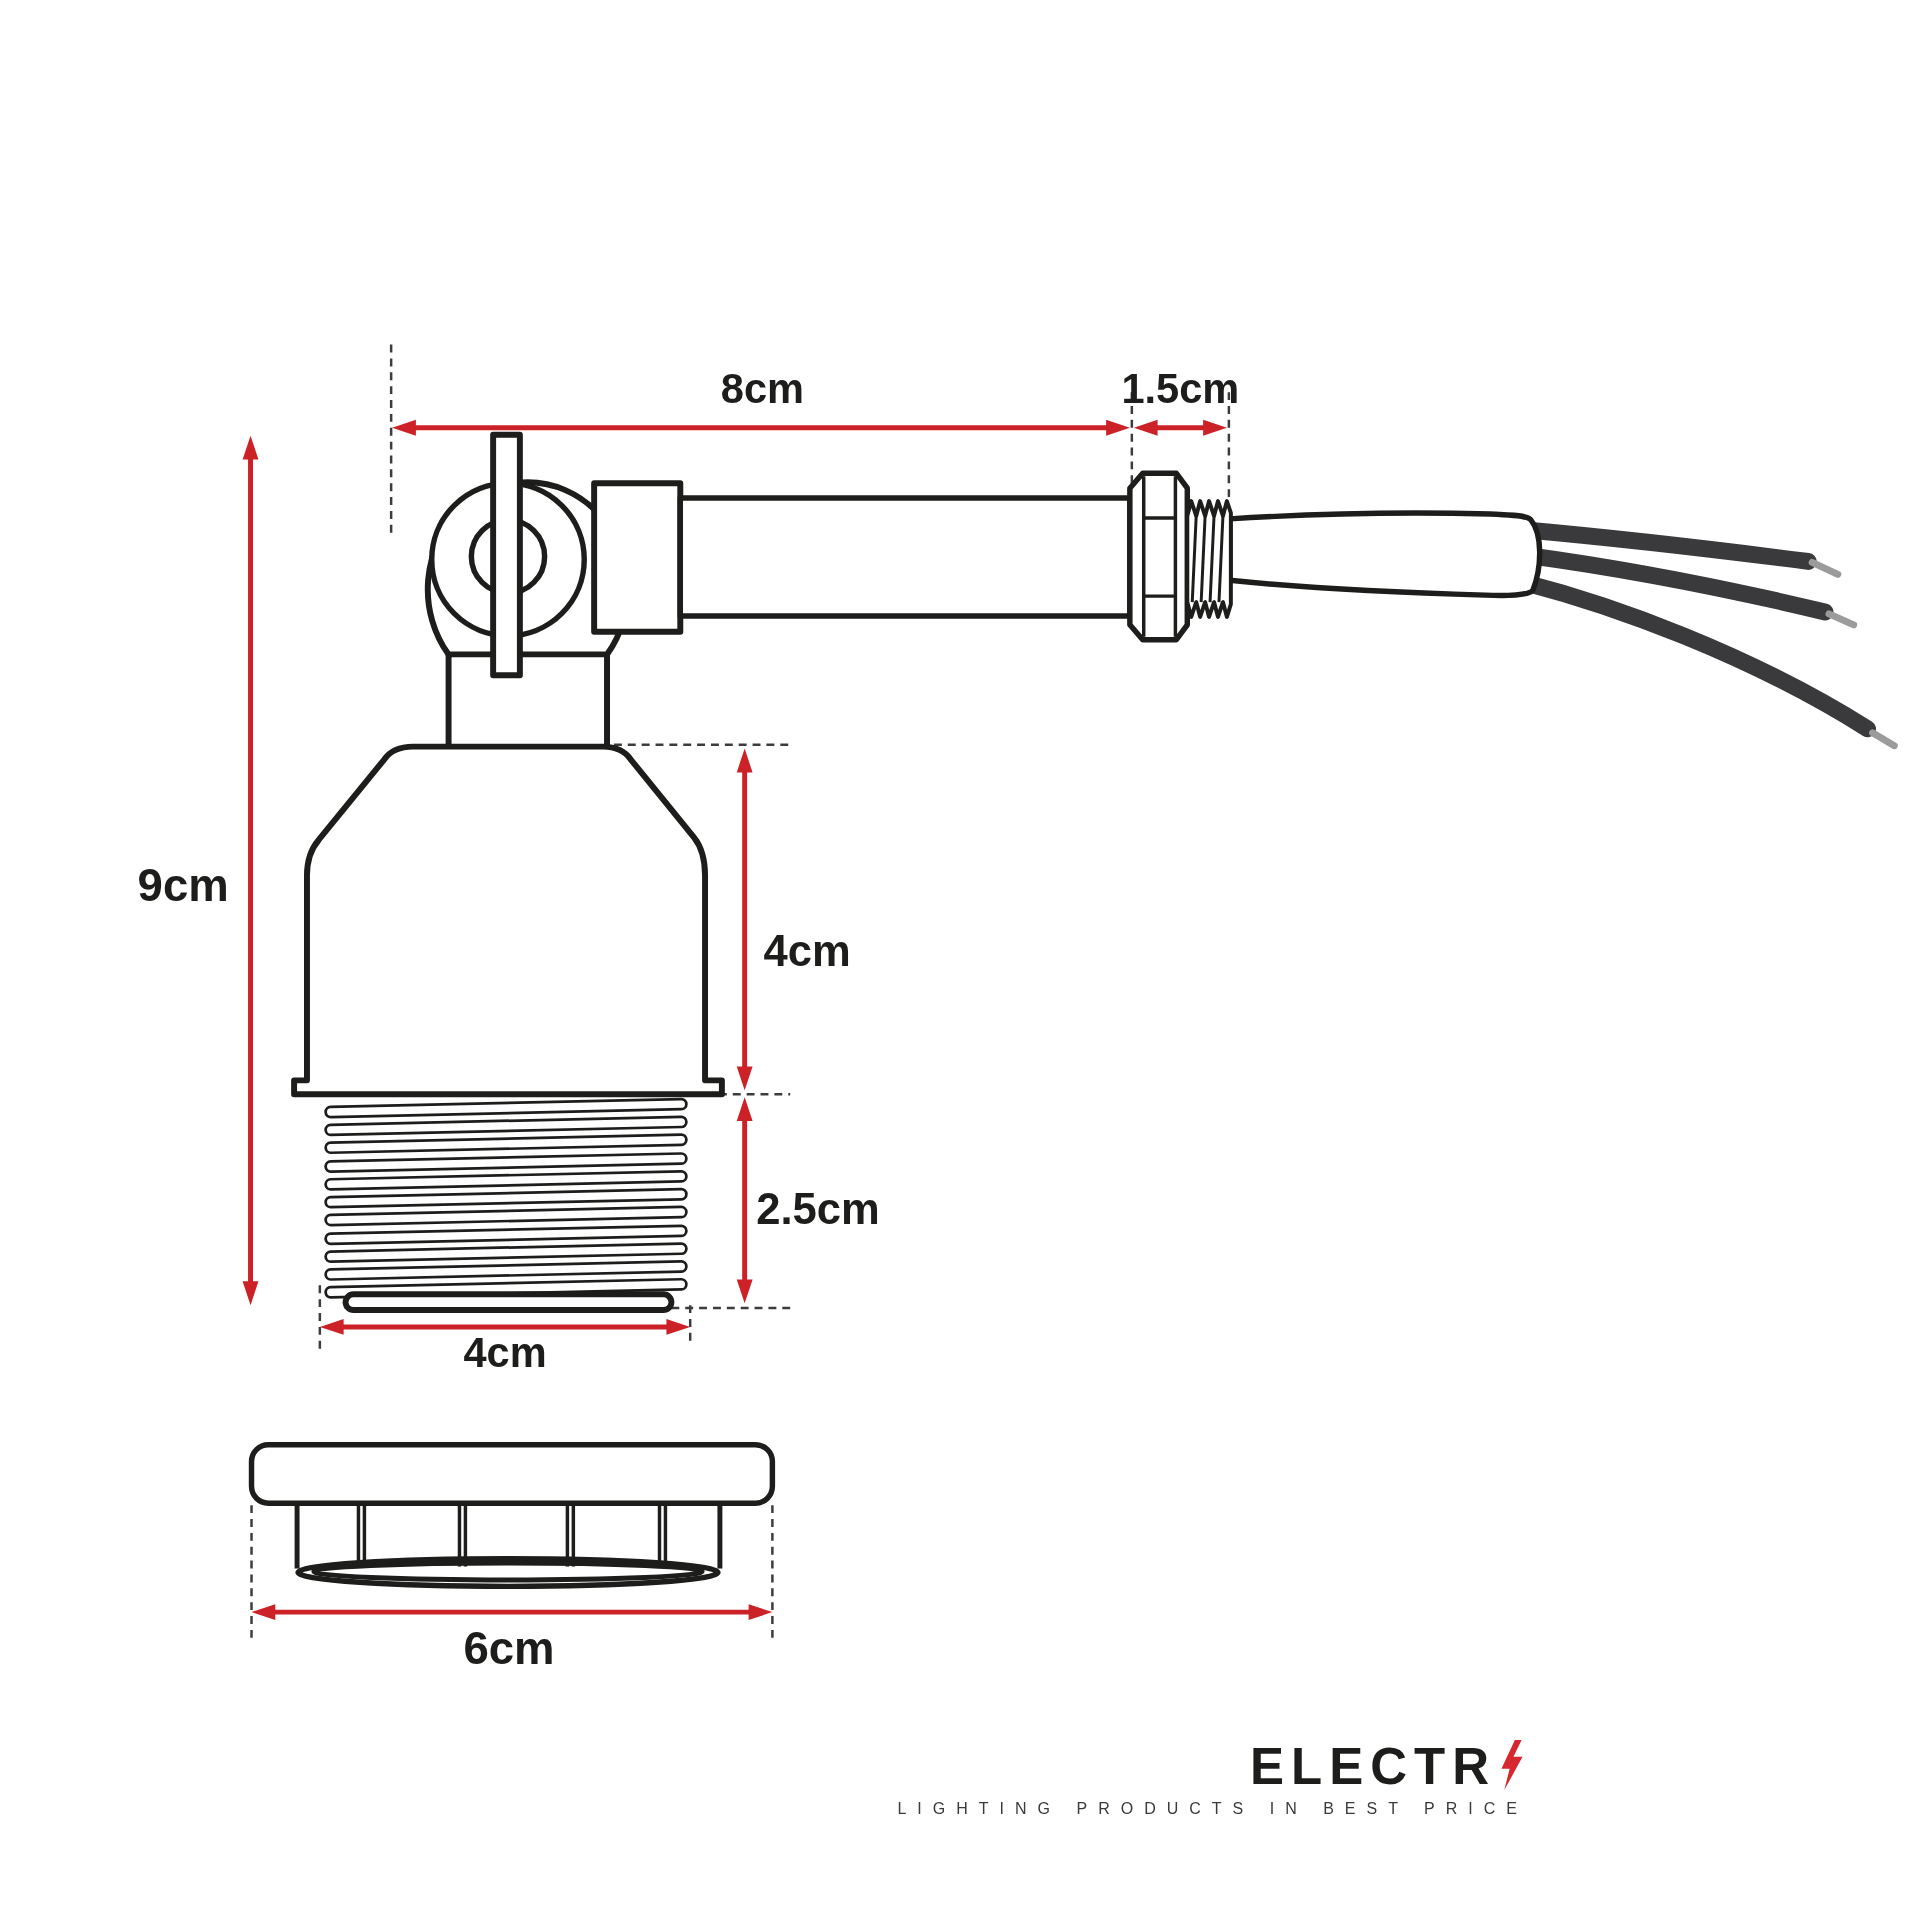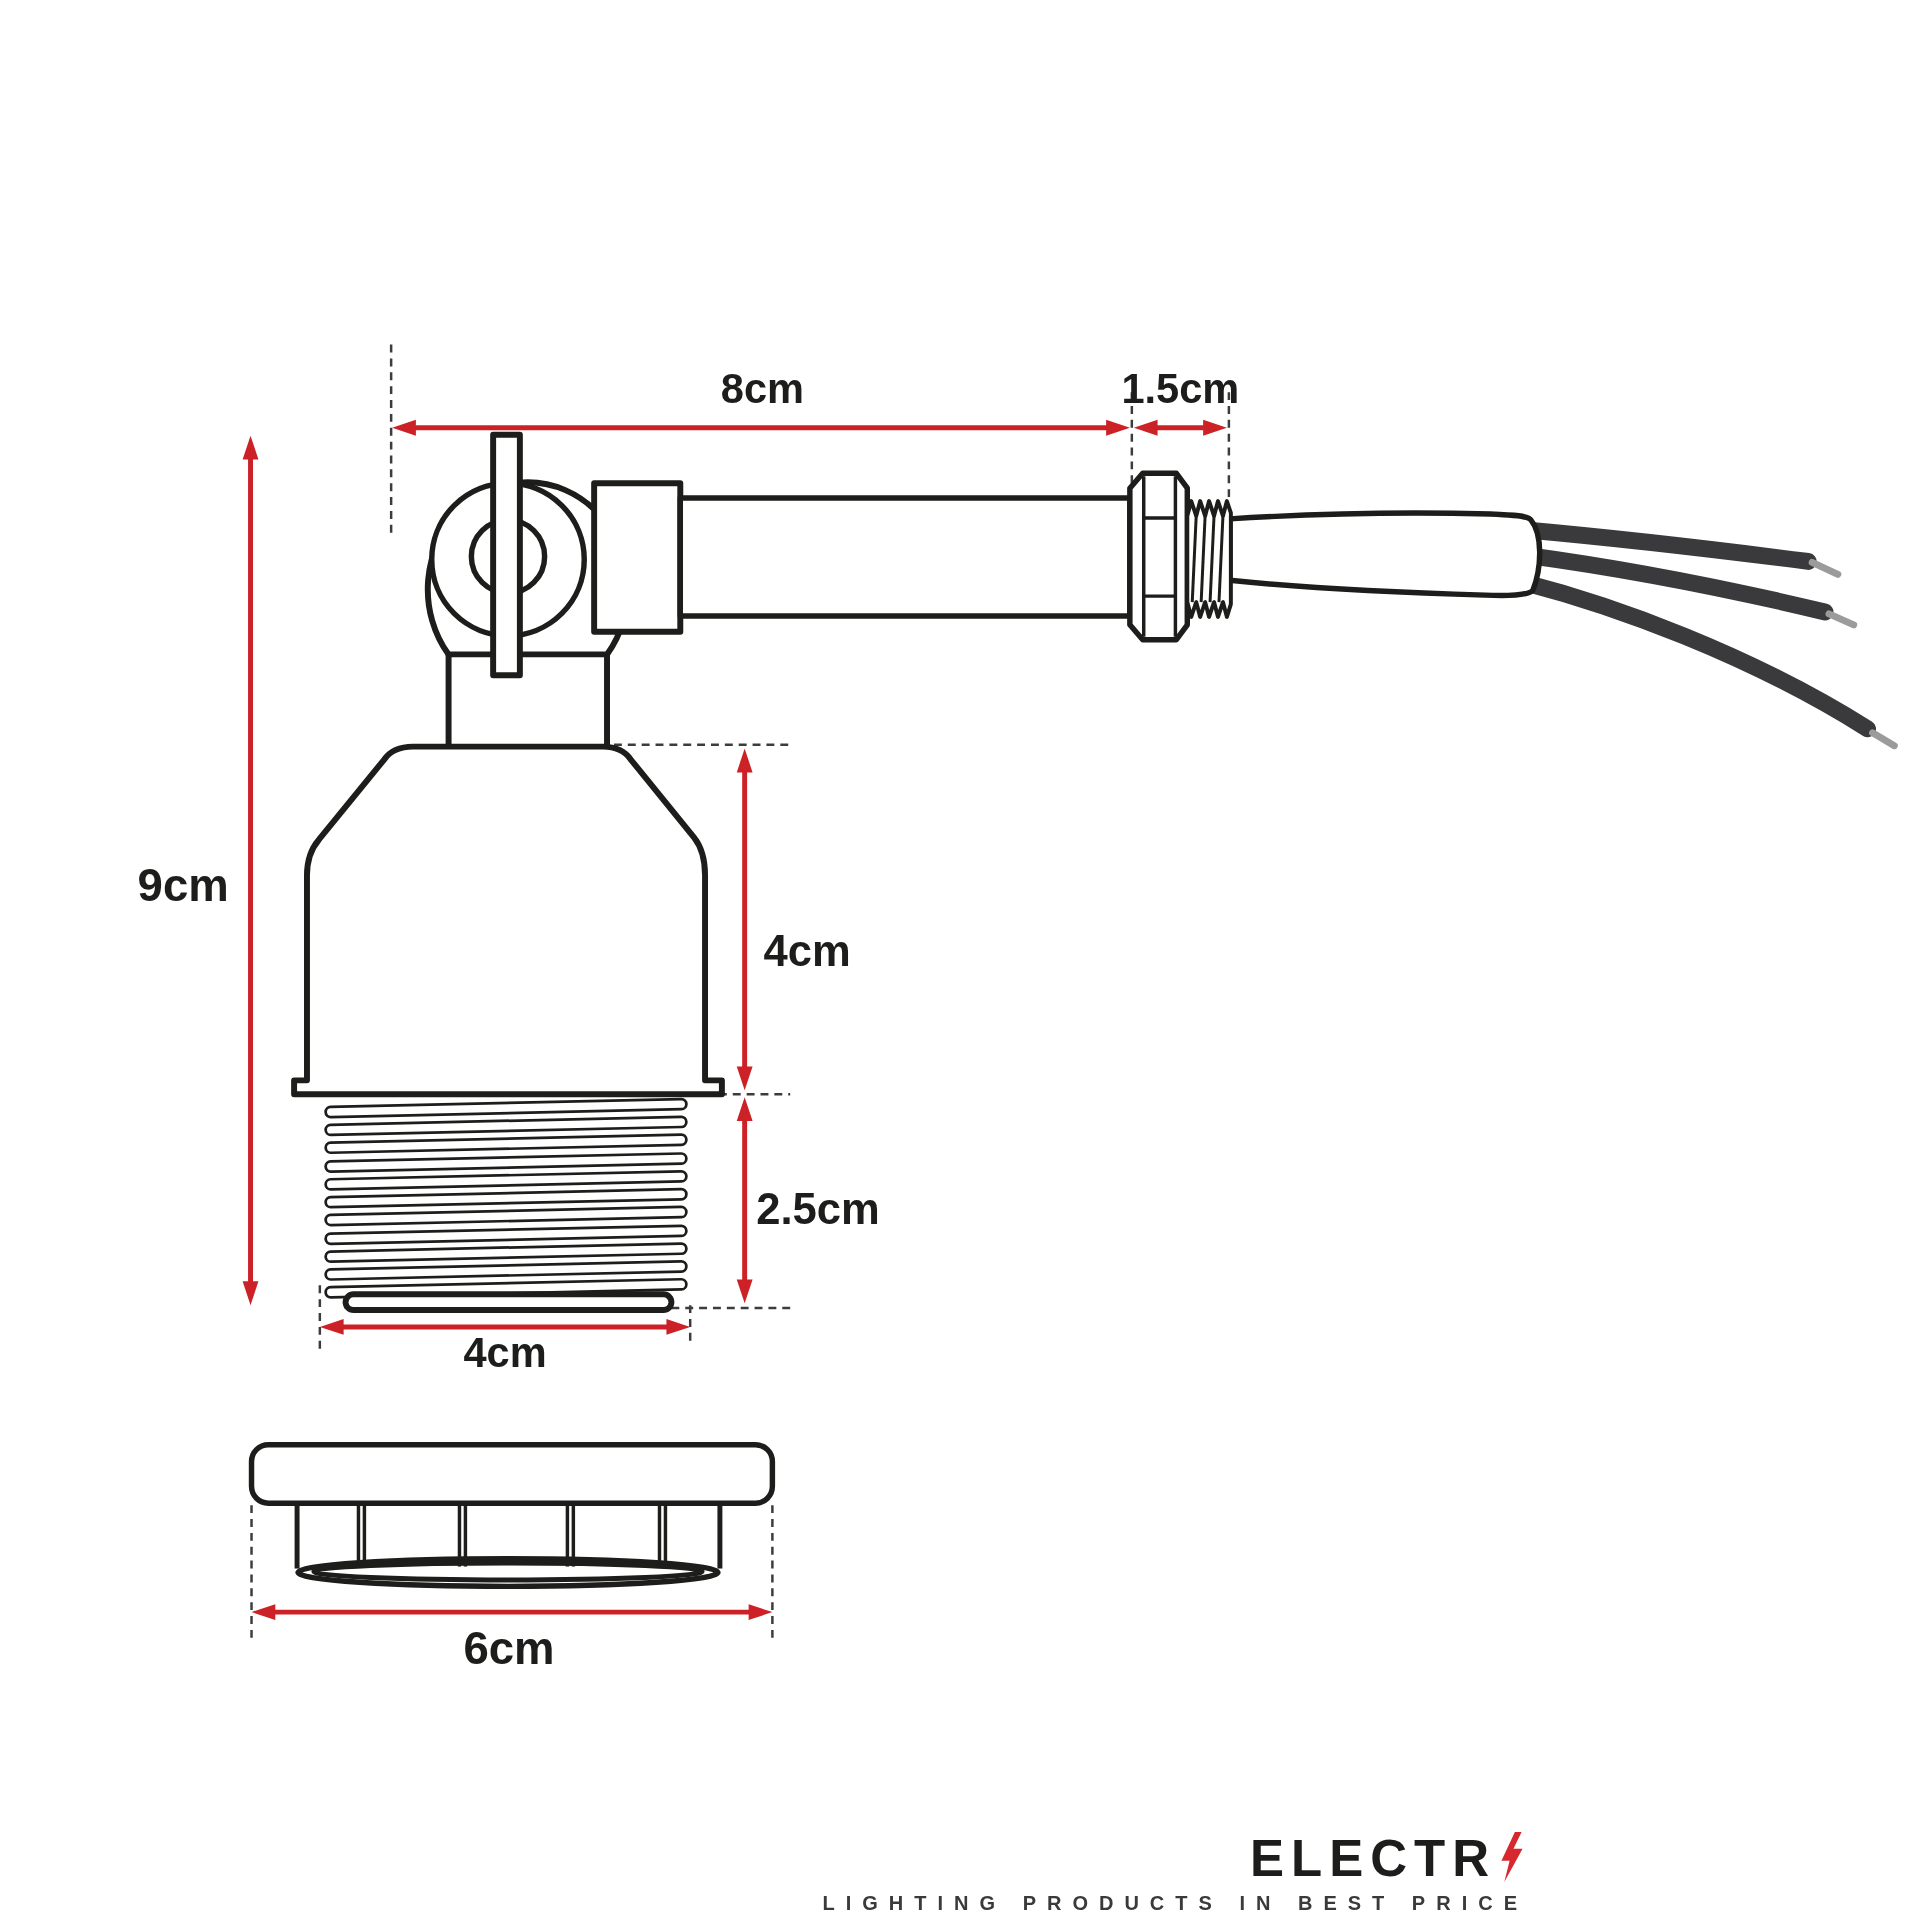--- a/index.html
+++ b/index.html
@@ -29,25 +29,25 @@
   .coil-black{stroke:#1d1d1b;stroke-width:13;stroke-linecap:round;fill:none;}
   .coil-white{stroke:#ffffff;stroke-width:7.5;stroke-linecap:round;fill:none;}
   .rim-black{stroke:#1d1d1b;stroke-width:22;stroke-linecap:round;fill:none;}
   .rim-white{stroke:#ffffff;stroke-width:10;stroke-linecap:round;fill:none;}
 
   
   .wire{stroke:#3a3a3c;stroke-width:17;fill:none;stroke-linecap:round;}
   .ferrule{stroke:#9b9b9b;stroke-width:7;fill:none;stroke-linecap:round;}
 
   
-  .logo{position:absolute;right:40px;top:1832px;text-align:right;}
+  .logo{position:absolute;right:40px;top:1740px;text-align:right;}
   .logo-row{display:flex;align-items:center;justify-content:flex-end;
     font-size:51px;font-weight:bold;letter-spacing:7px;color:#1d1d1b;line-height:1;}
   .logo-row .bolt-svg{height:50px;width:26px;margin:0 3px 3px 3px;flex:0 0 auto;}
-  .logo-tagline{margin-top:7px;font-size:20px;font-weight:bold;letter-spacing:11px;
+  .logo-tagline{margin-top:7px;font-size:16px;font-weight:normal;letter-spacing:11px;
     color:#3a3a3a;white-space:nowrap;}
 </style>
 </head>
 <body>
 
 <div class="stage">
 <svg class="diagram" width="1927" height="1927" viewBox="0 0 1946 1946">
 
   <g>
     <line class="dash" x1="395" y1="348" x2="395" y2="540"></line>

